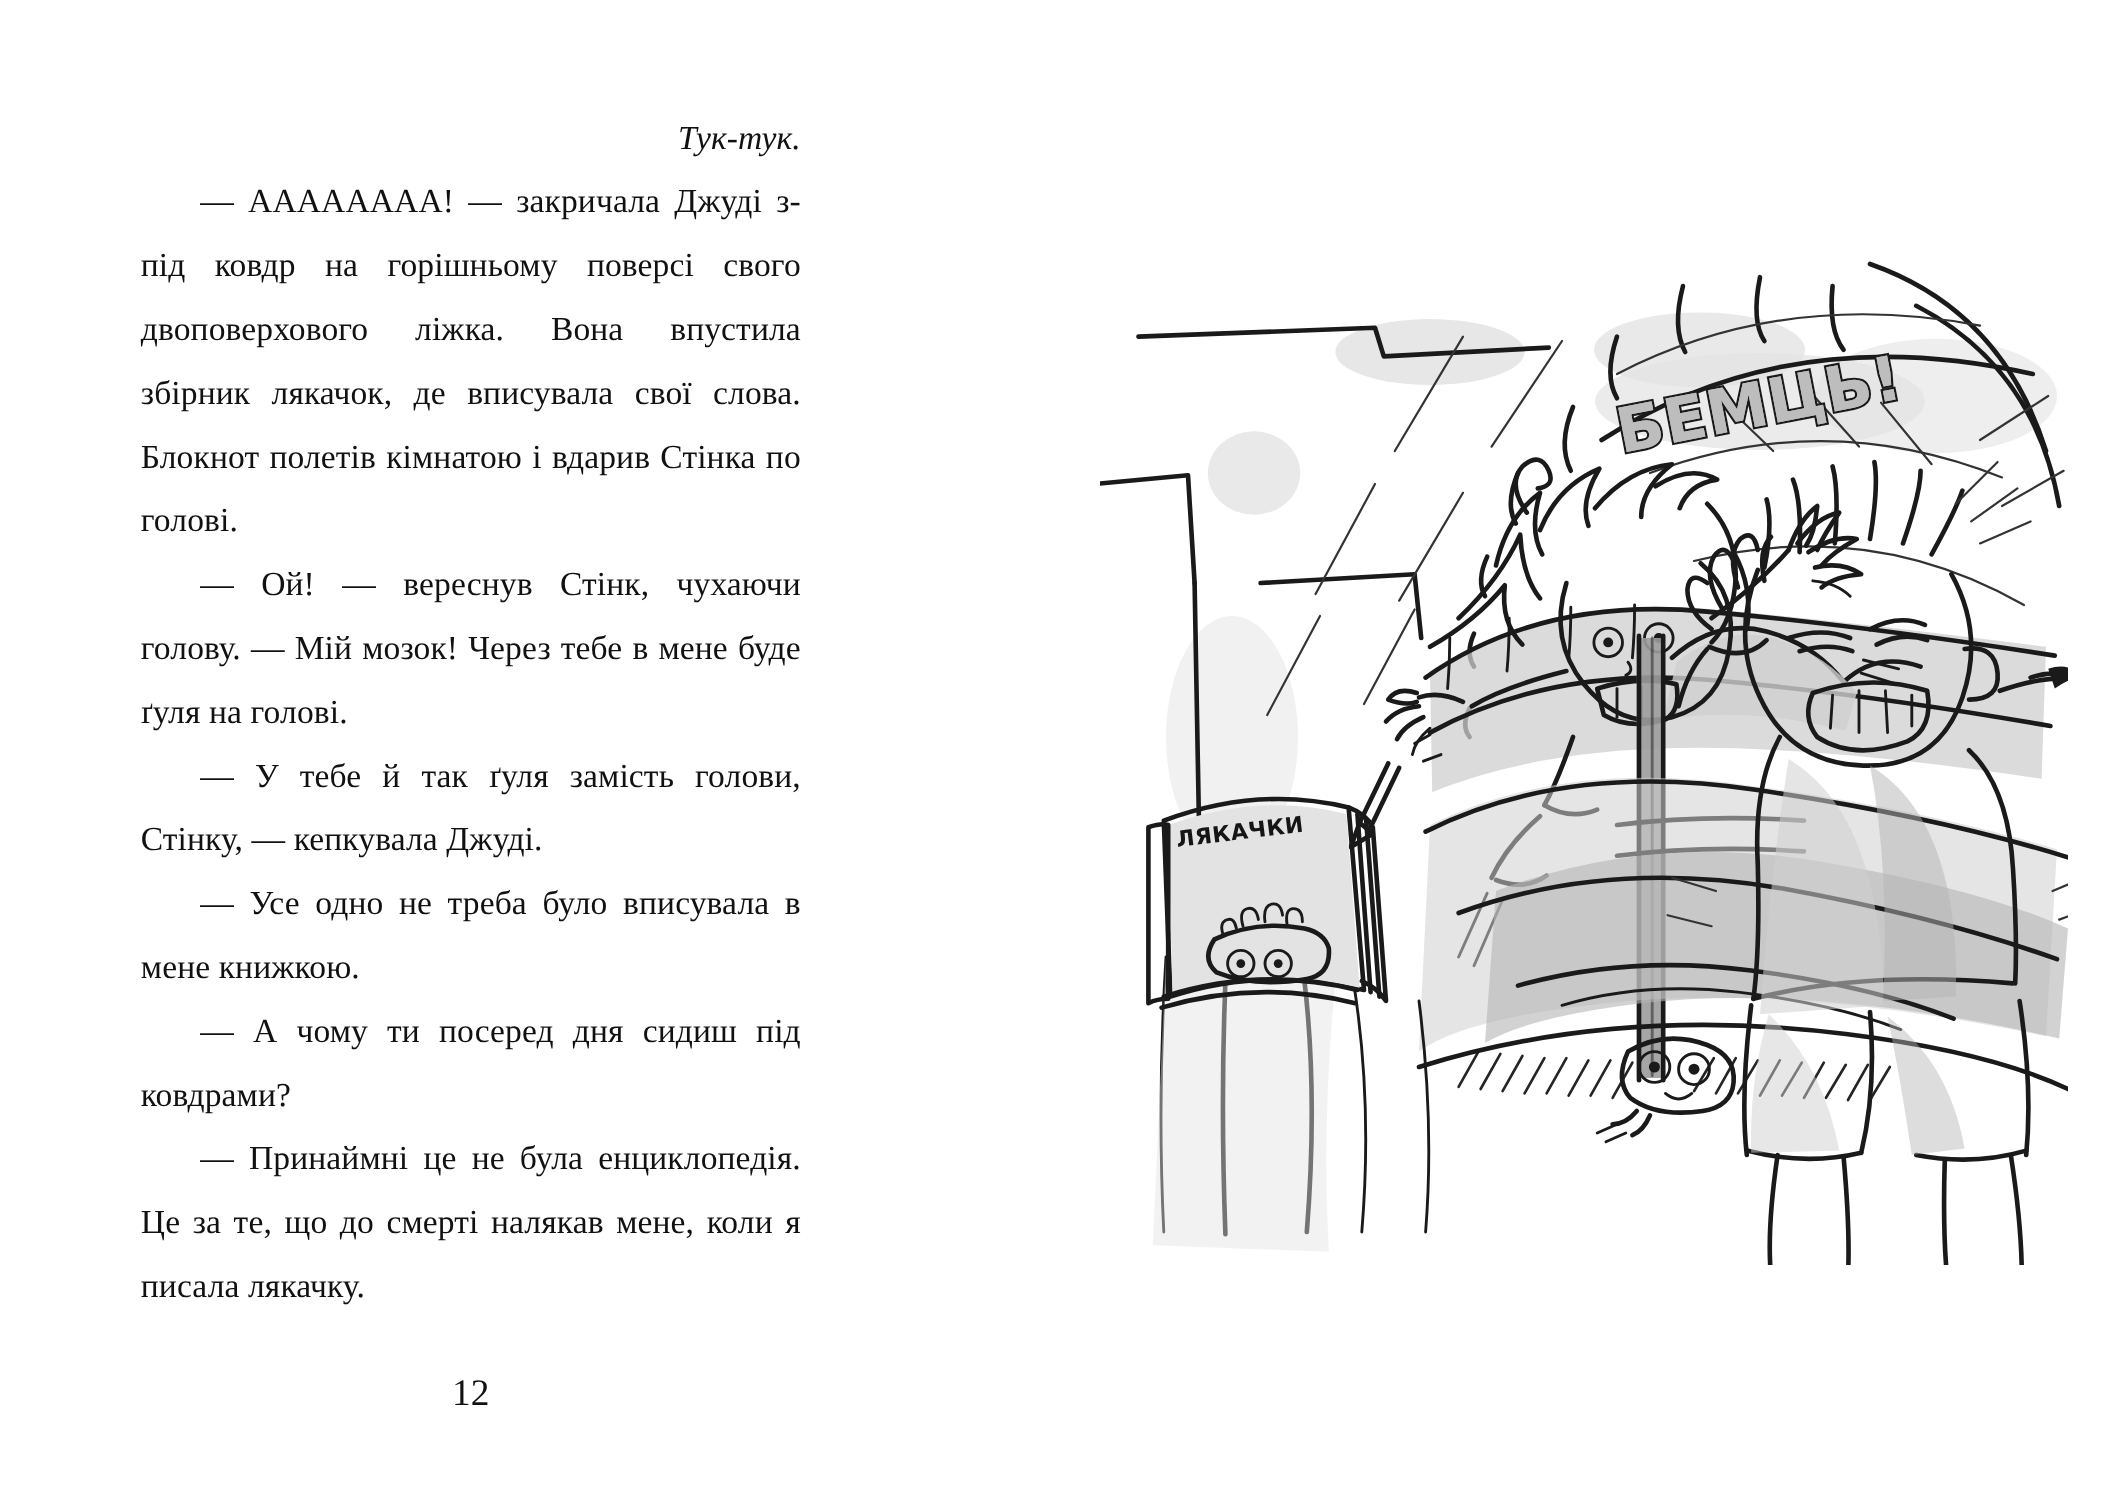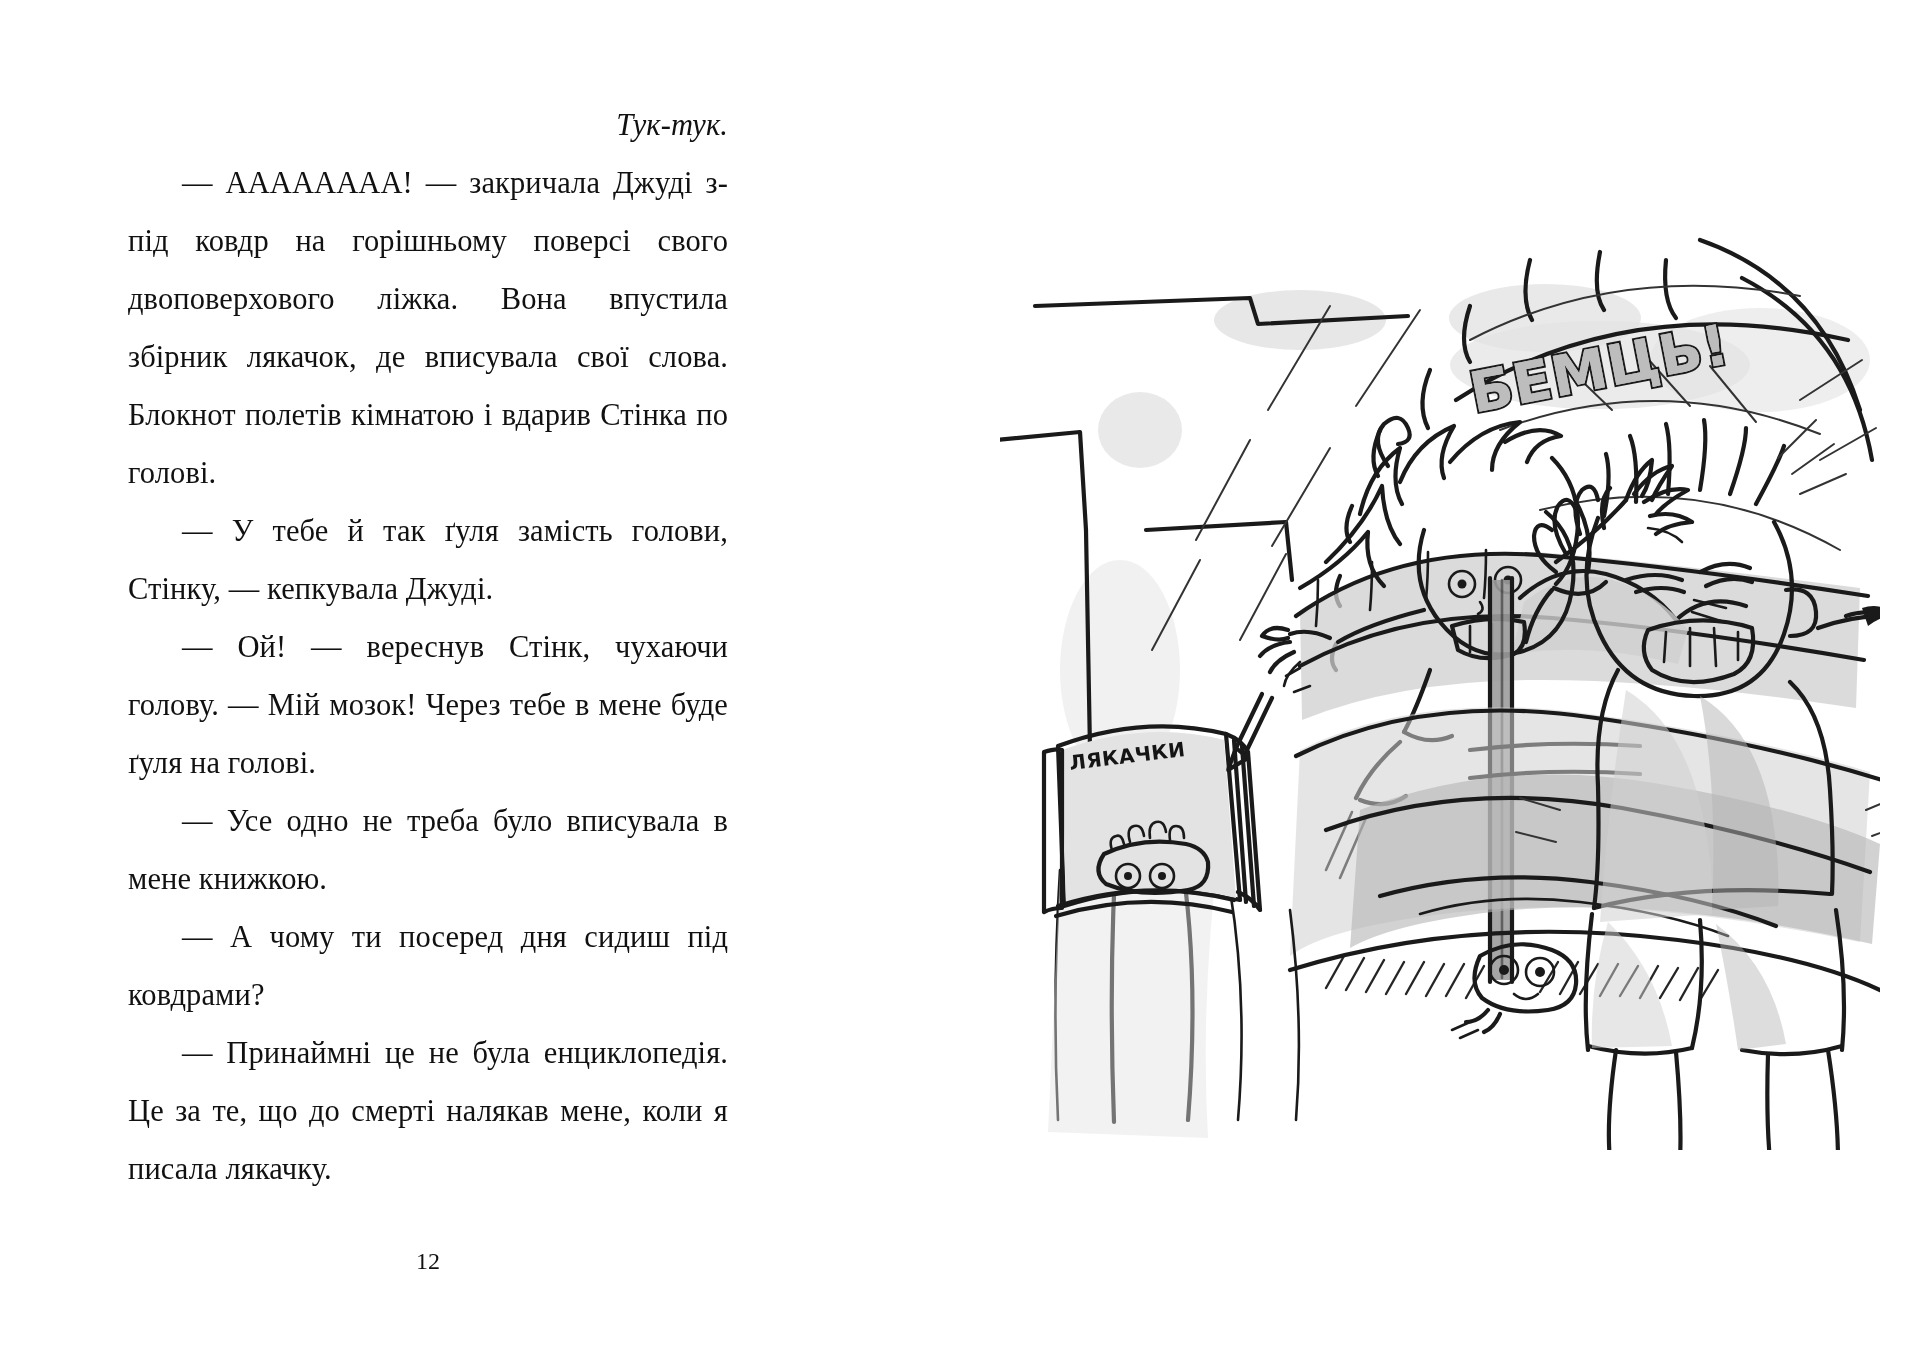--- a/index.html
+++ b/index.html
@@ -38,21 +38,21 @@
     font-style: italic;
     text-align: right;
   }
 
   .page-number {
     position: absolute;
     left: 128px;
     top: 1248px;
     width: 600px;
     text-align: center;
-    font-size: 24px;
+    font-size: 34px;
     color: #111111;
     font-family: "Liberation Serif", "DejaVu Serif", serif;
   }
 
   
   .illustration {
     position: absolute;
     left: 1000px;
     top: 110px;
     width: 880px;
@@ -102,22 +102,22 @@
   }
 </style>
 </head>
 <body>
 
 <div class="page">
 
   <div class="text-column">
     <p class="para italic">Тук-тук.</p>
     <p class="para">— АААААААА! — закричала Джуді з-під ковдр на горішньому поверсі свого двоповерхового ліжка. Вона впустила збірник лякачок, де вписувала свої слова. Блокнот полетів кімнатою і вдарив Стінка по голові.</p>
+    <p class="para">— Ой! — вереснув Стінк, чухаючи голову. — Мій мозок! Через тебе в мене буде ґуля на голові.</p>
     <p class="para">— У тебе й так ґуля замість голови, Стінку, — кепкувала Джуді.</p>
-    <p class="para">— Ой! — вереснув Стінк, чухаючи голову. — Мій мозок! Через тебе в мене буде ґуля на голові.</p>
     <p class="para">— Усе одно не треба було вписувала в мене книжкою.</p>
     <p class="para">— А чому ти посеред дня сидиш під ковдрами?</p>
     <p class="para">— Принаймні це не була енциклопедія. Це за те, що до смерті налякав мене, коли я писала лякачку.</p>
   </div>
 
   <div class="page-number">12</div>
 
   <div class="illustration">
     <svg viewBox="0 0 880 1040" xmlns="http://www.w3.org/2000/svg">
       <defs>

